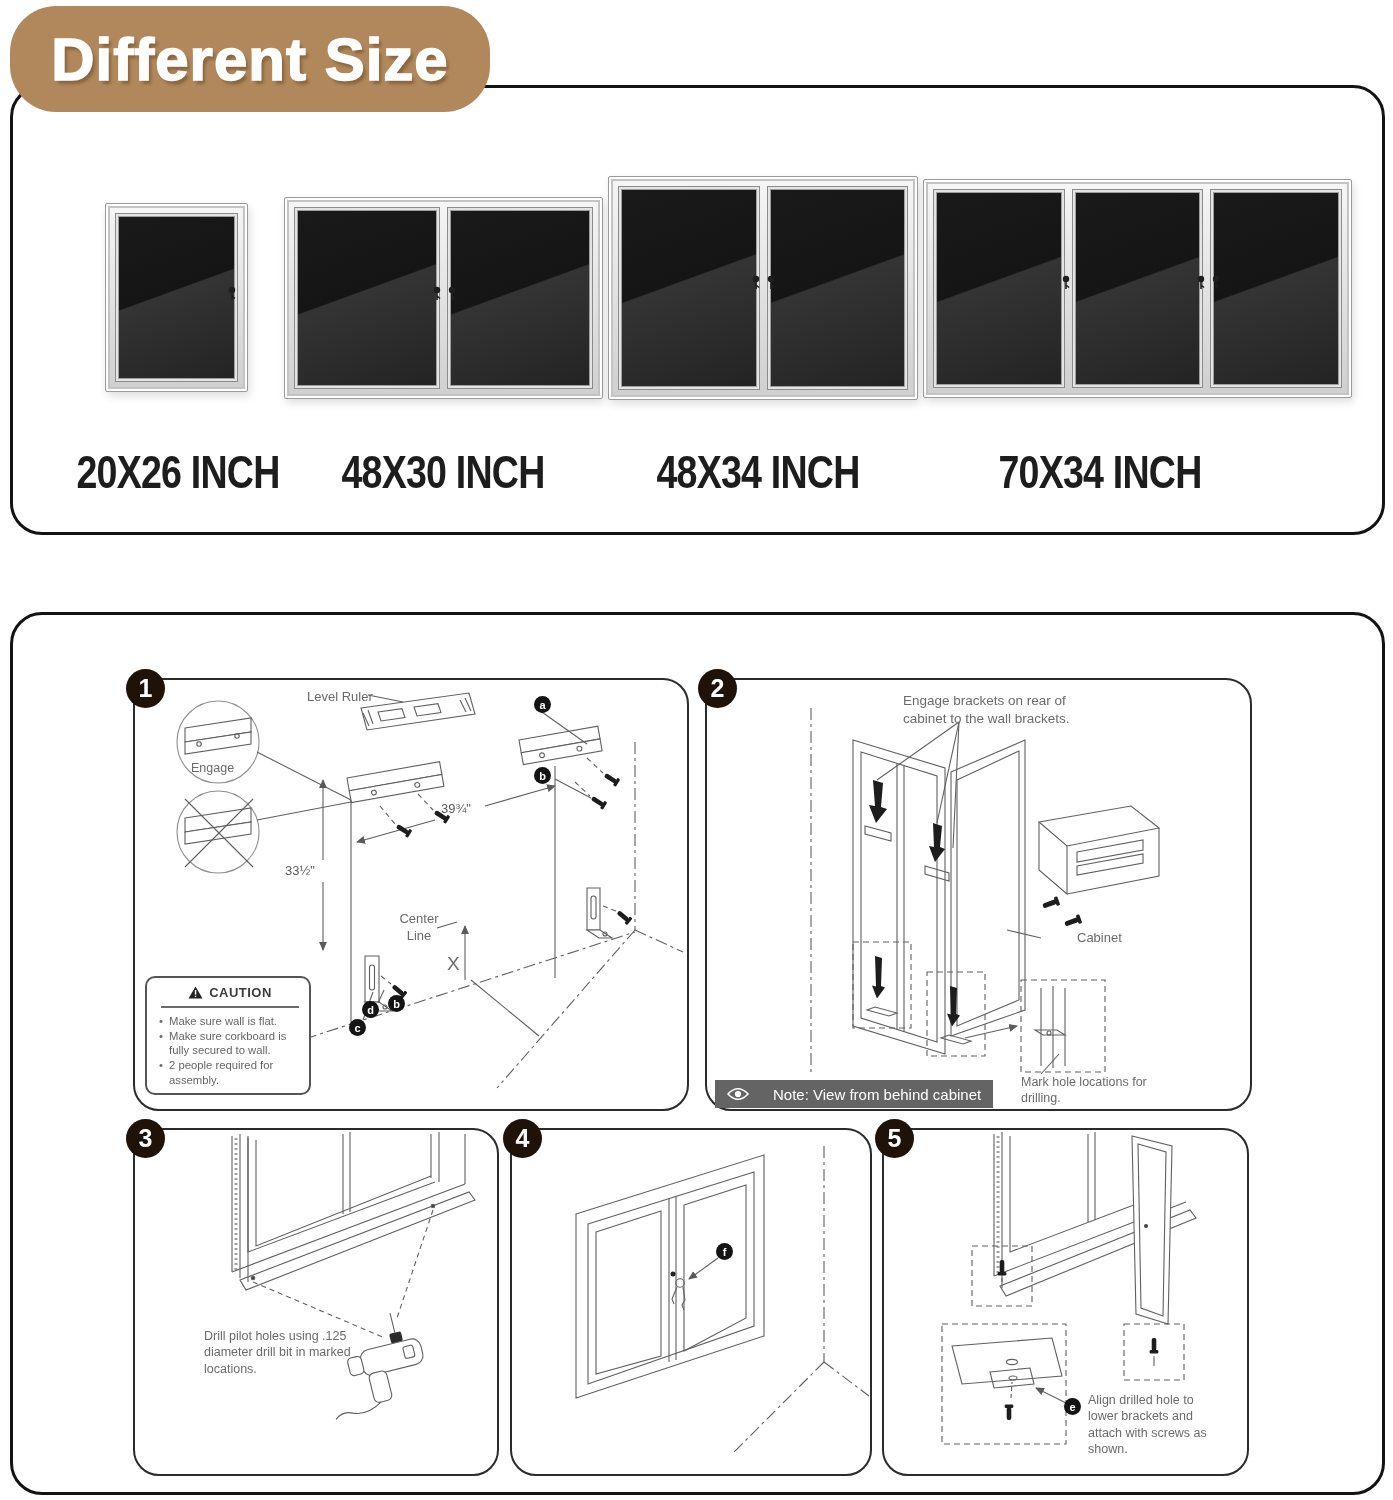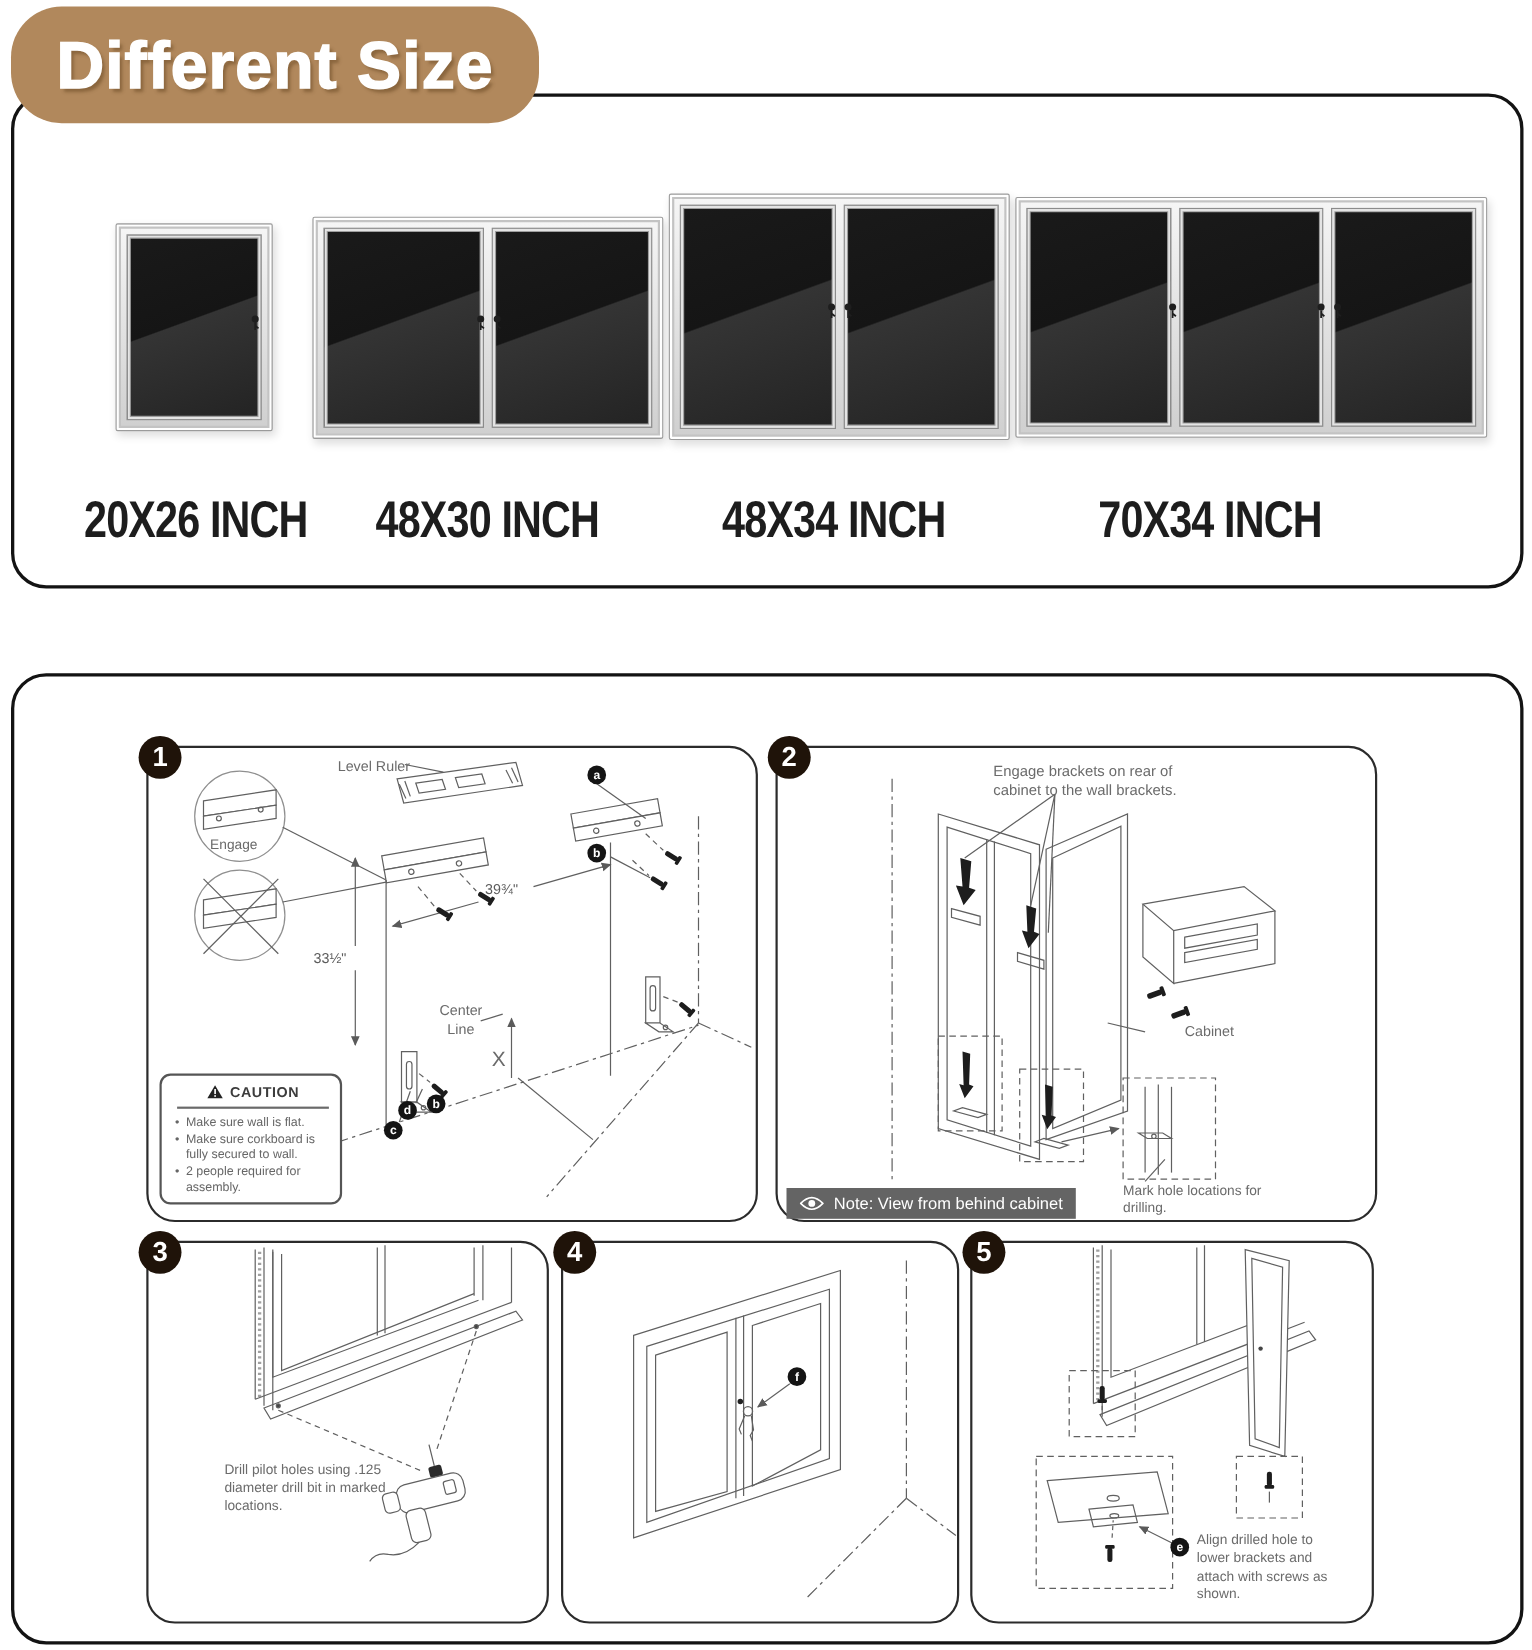--- a/index.html
+++ b/index.html
@@ -38,21 +38,21 @@
   
   .caution{position:absolute;border:2px solid #555;border-radius:10px;background:#fff;
            padding:7px 8px 6px 12px;}
   .caution-title{display:flex;align-items:center;justify-content:center;gap:6px;
                  font-size:13px;font-weight:700;color:#3c3c3c;letter-spacing:.5px;}
   .caution-divider{border-top:2px solid #6a6a6a;margin:6px 2px 6px 2px;}
   .caution-item{font-size:11.3px;color:#666;line-height:1.3;padding-left:10px;position:relative;}
   .caution-item::before{content:"•";position:absolute;left:0;top:0;color:#666;}
   
   .note-banner{position:absolute;background:#646464;color:#fff;display:flex;align-items:center;
-               gap:9px;padding:0 12px;font-size:15px;height:28px;}
+               gap:24px;padding:0 12px;font-size:15px;height:28px;}
 </style>
 </head>
 <body>
 
 <div id="canvas">
 
   <div class="panel" style="left:10px;top:85px;width:1369px;height:444px;"></div>
   <div class="title-badge" style="left:10px;top:6px;width:480px;height:106px;">
     <span>Different Size</span>
   </div>

